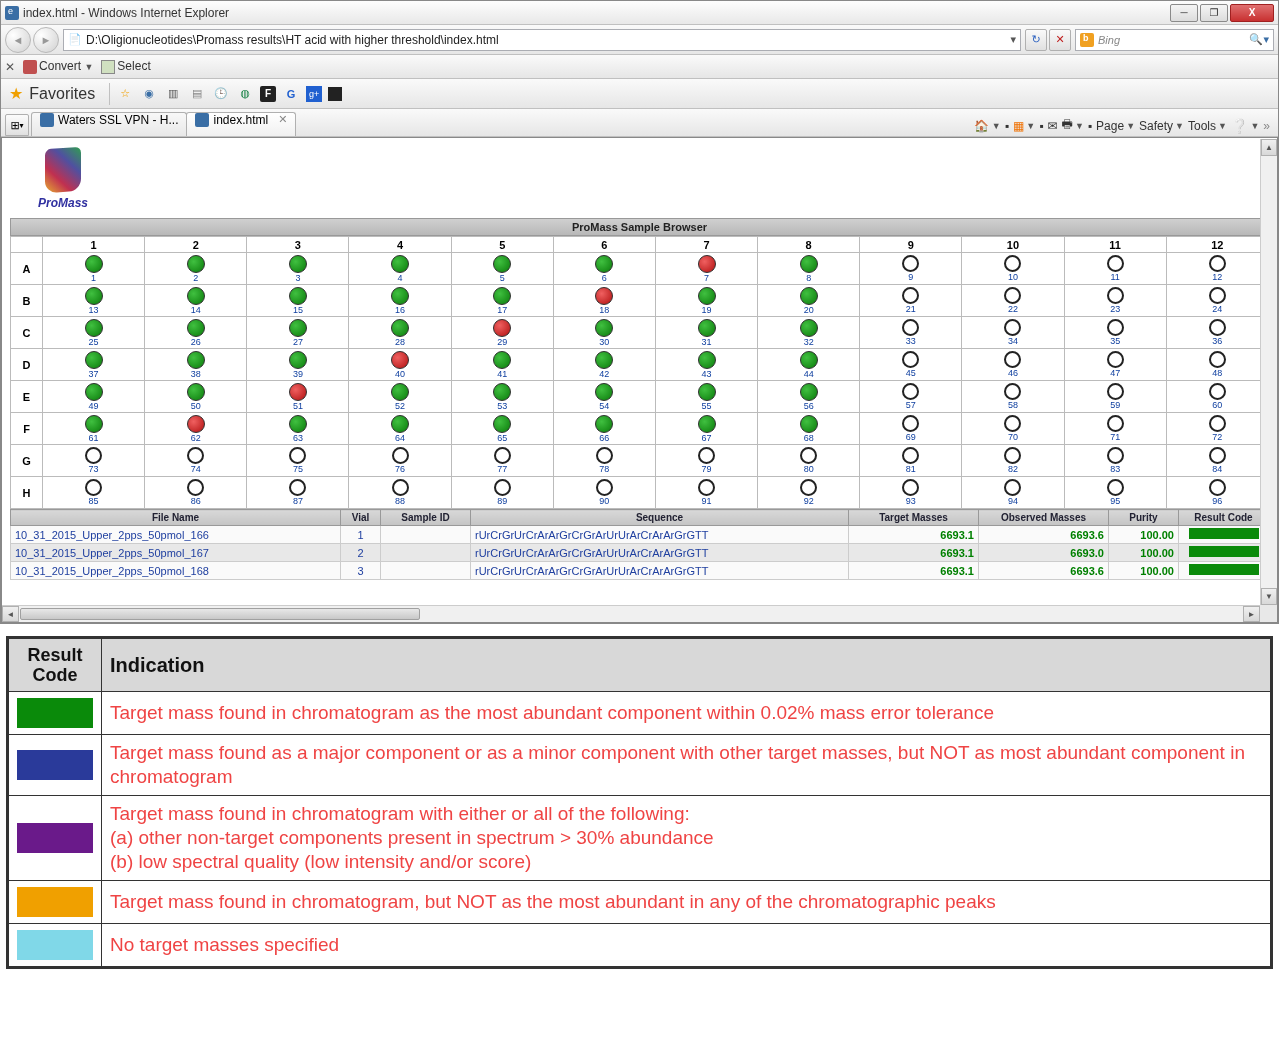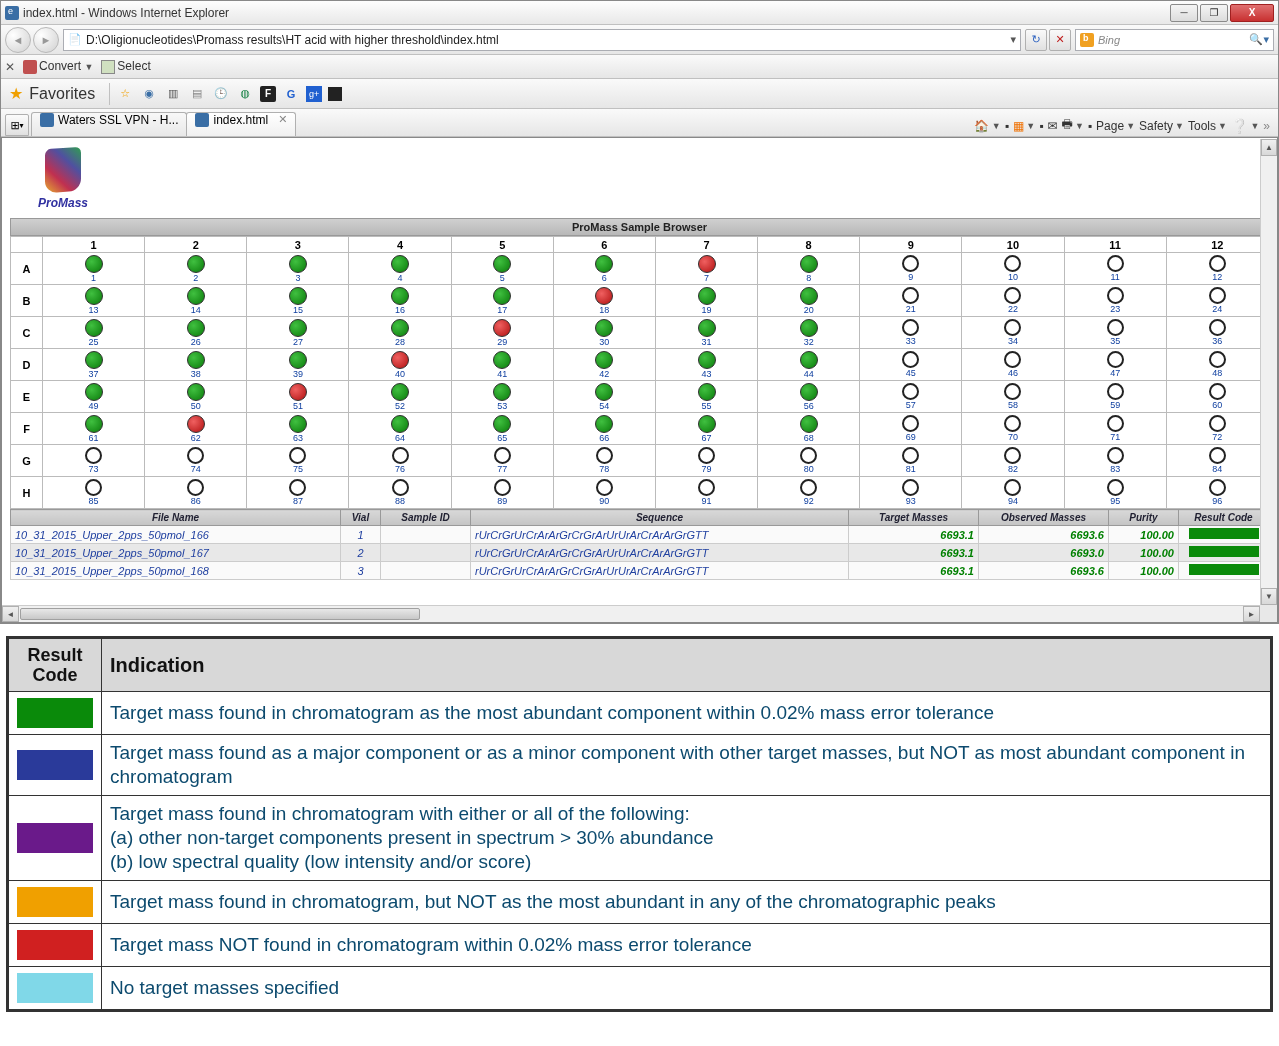--- a/index.html
+++ b/index.html
@@ -79,38 +79,38 @@
 .plate th{font-size:11px;font-weight:bold;background:#fff;height:16px;}
 .plate td{height:32px;background:#fff;}
 .plate .rowhead{width:32px;font-weight:bold;font-size:11px;}
 .well{display:inline-flex;flex-direction:column;align-items:center;gap:0;}
 .well .dot{width:18px;height:18px;border-radius:50%;border:1px solid #333;}
 .well .dot.green{background:radial-gradient(circle at 35% 35%,#40c040,#0a7a0a);}
 .well .dot.red{background:radial-gradient(circle at 35% 35%,#f06060,#b01010);}
 .well .dot.empty{background:#fff;border:2px solid #222;width:17px;height:17px;}
 .well .num{font-size:9px;color:#1040a0;line-height:10px;}
 
-.results{border-collapse:collapse;width:100%;table-layout:fixed;margin-top:0;font-size:11px;font-style:italic;}
+.results{border-collapse:collapse;width:100%;table-layout:fixed;margin-top:0;font-size:11px;}
 .results th{background:linear-gradient(#d8d8d8,#c4c4c4);border:1px solid #999;font-size:10px;font-weight:bold;color:#223;padding:2px;}
 .results td{border:1px solid #ccc;padding:2px 4px;text-align:left;}
 .results tr:nth-child(odd) td{background:#fafafa;}
 .results tr:nth-child(even) td{background:#e8e8e8;}
 .results .link{color:#2040a0;}
 .results .green-txt{color:#008000;font-weight:bold;text-align:right;}
 .results .rescode-cell{text-align:center;}
 .results .rescode-box{display:inline-block;width:70px;height:11px;background:#0a8a0a;}
 
 
 .legend-wrap{border:2px solid #333;margin:12px 6px 8px 6px;}
 .legend{border-collapse:collapse;width:100%;}
 .legend th,.legend td{border:1px solid #333;padding:6px 8px;text-align:left;vertical-align:middle;}
 .legend th{background:#d8d8d8;font-size:20px;color:#111;}
 .legend th.rc{width:86px;text-align:center;font-size:18px;line-height:20px;}
 .legend td.color{width:86px;}
-.legend td.desc{font-size:19px;color:#0c4a6e;line-height:24px;}
+.legend td.desc{font-size:19px;color:#ef4444;line-height:24px;}
 .swatch{width:76px;height:30px;display:block;}
 </style>
 </head>
 <body>
 
 <div class="window">
 
   <div class="titlebar">
     <span class="titlebar-icon"></span>
     <span class="title-text">index.html - Windows Internet Explorer</span>
@@ -743,25 +743,19 @@
           <td class="desc">Target mass found in chromatogram with either or all of the following:<br>(a) other non-target components present in spectrum &gt; 30% abundance<br>(b) low spectral quality (low intensity and/or score)</td>
         </tr>
         <tr>
           <td class="color">
             <span class="swatch" style="background: rgb(240, 160, 0);"></span>
           </td>
           <td class="desc">Target mass found in chromatogram, but NOT as the most abundant in any of the chromatographic peaks</td>
         </tr>
         <tr>
           <td class="color">
-            <span class="swatch" style="background: rgb(208, 32, 32);"></span>
-          </td>
-          <td class="desc">Target mass NOT found in chromatogram within 0.02% mass error tolerance</td>
-        </tr>
-        <tr>
-          <td class="color">
             <span class="swatch" style="background: rgb(128, 216, 232);"></span>
           </td>
           <td class="desc">No target masses specified</td>
         </tr>
       </tbody>
   </table>
 </div>
 
 </body></html>

